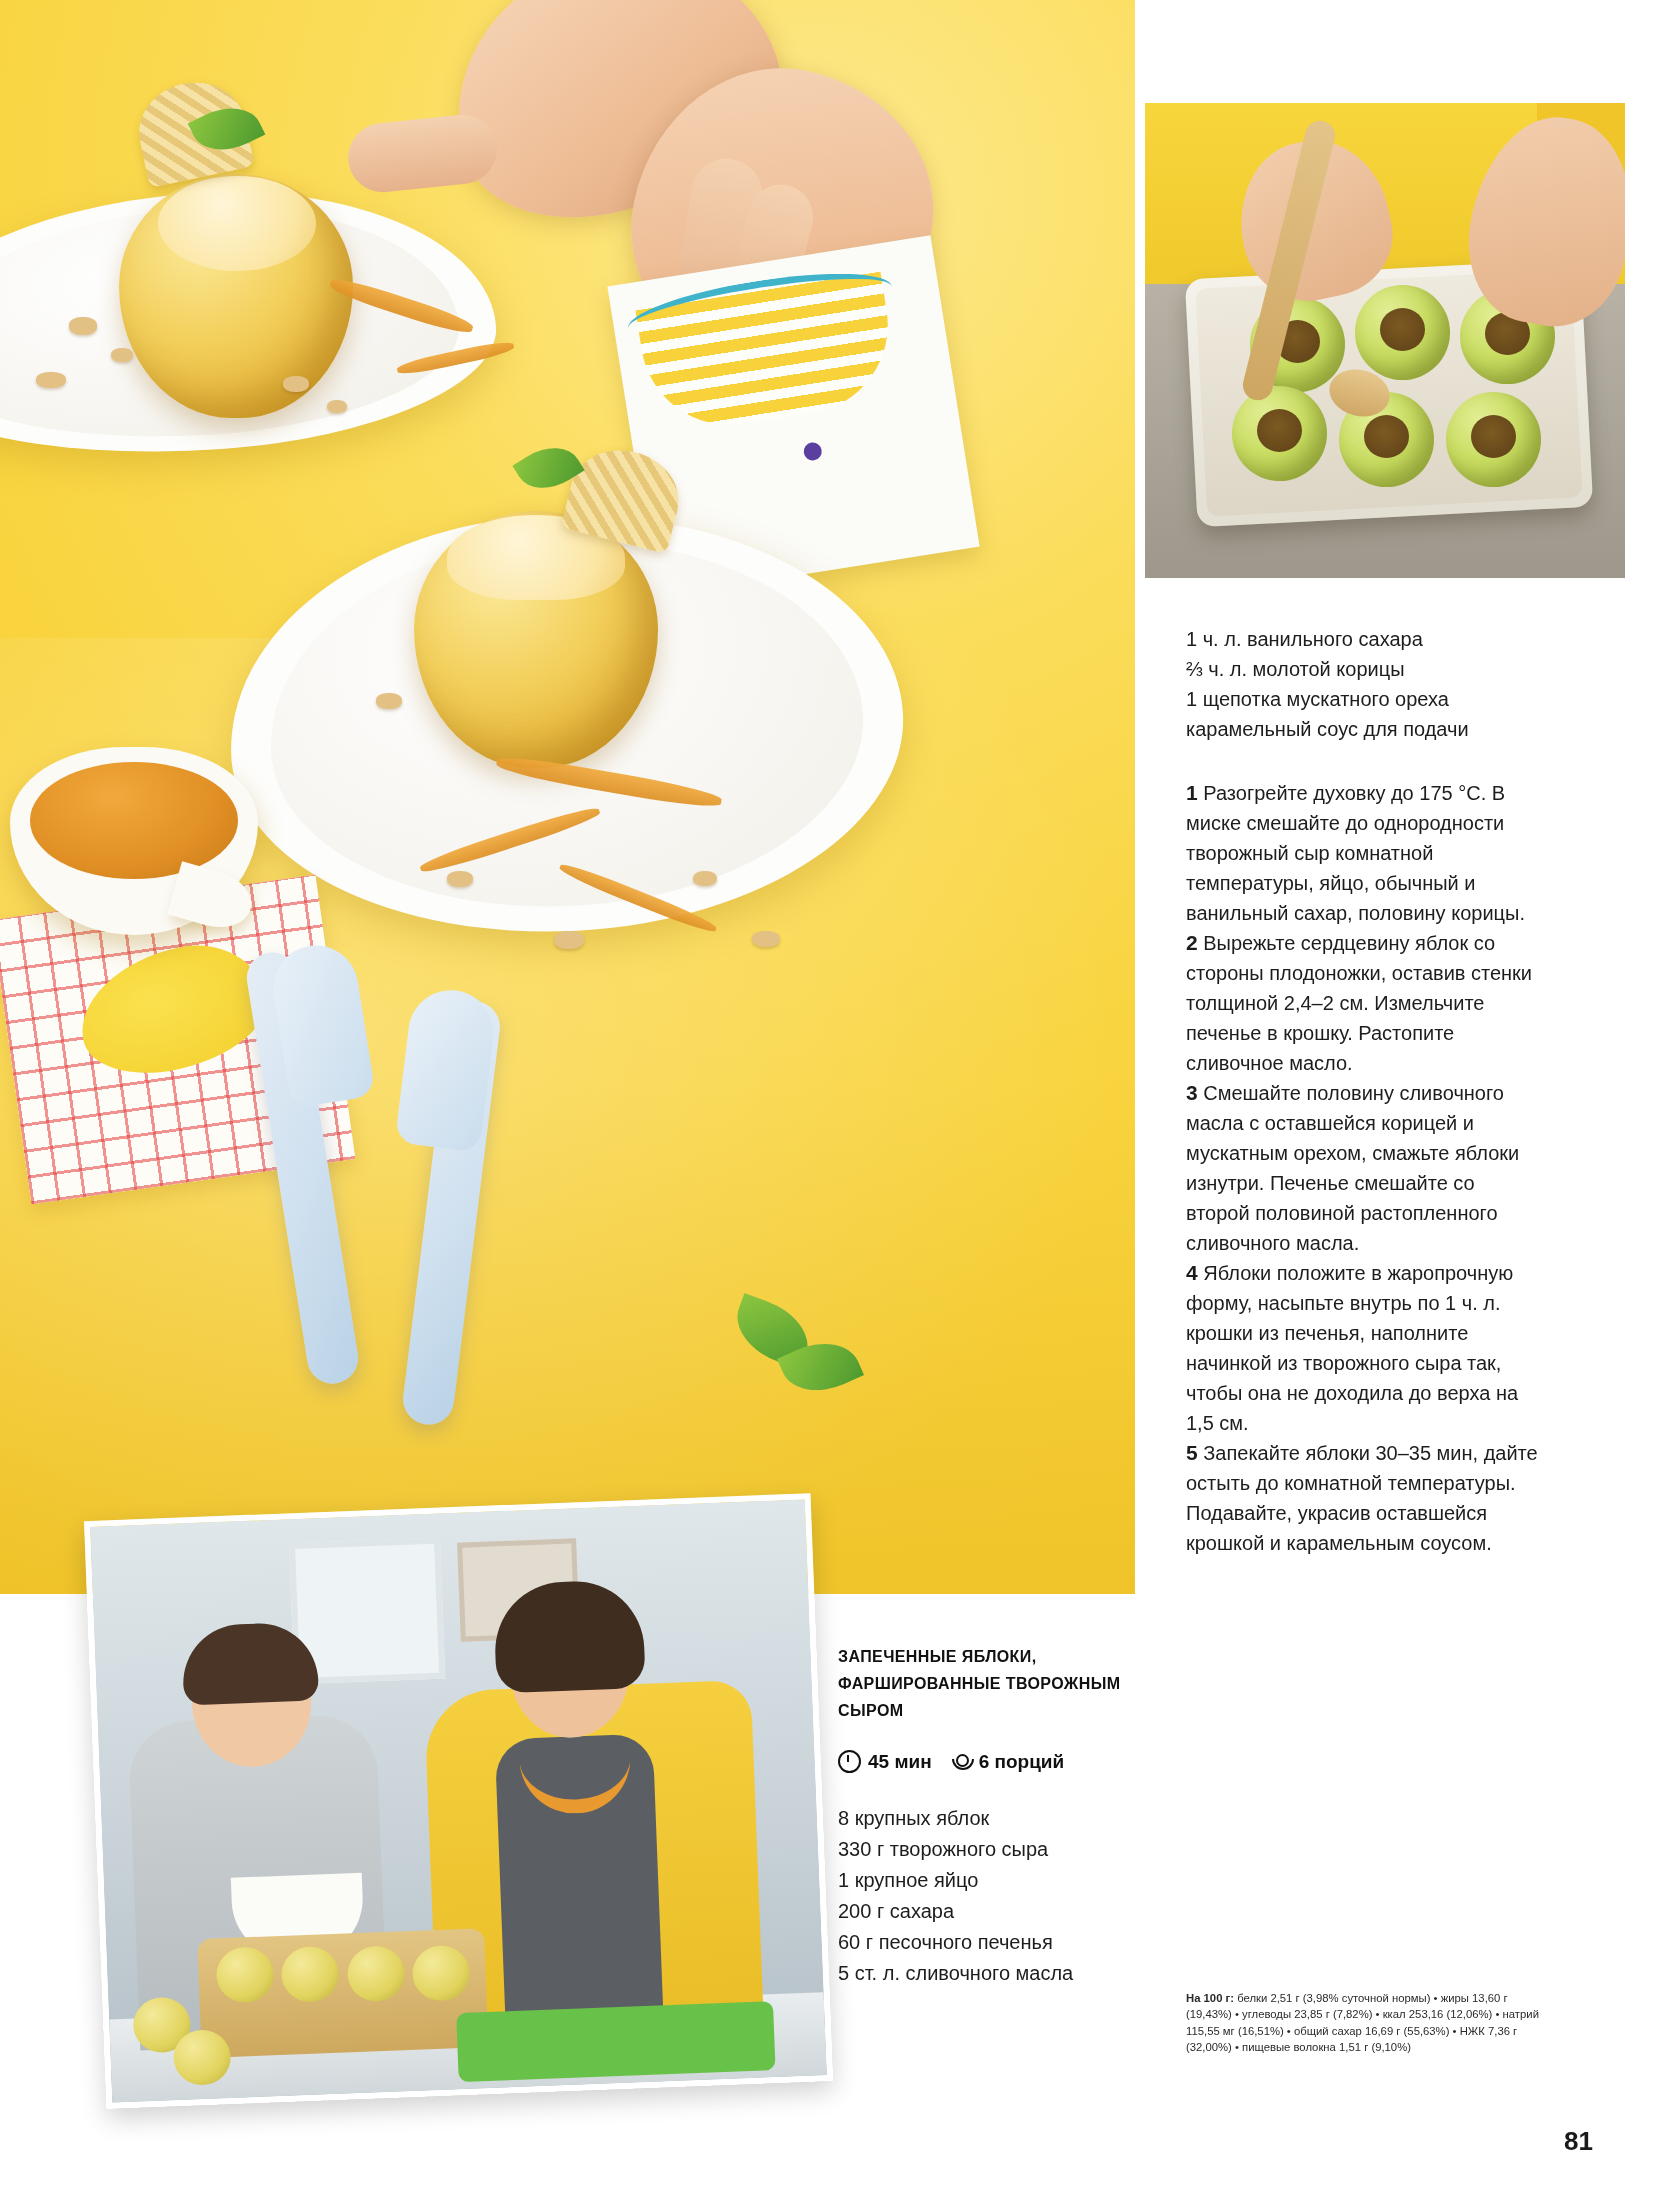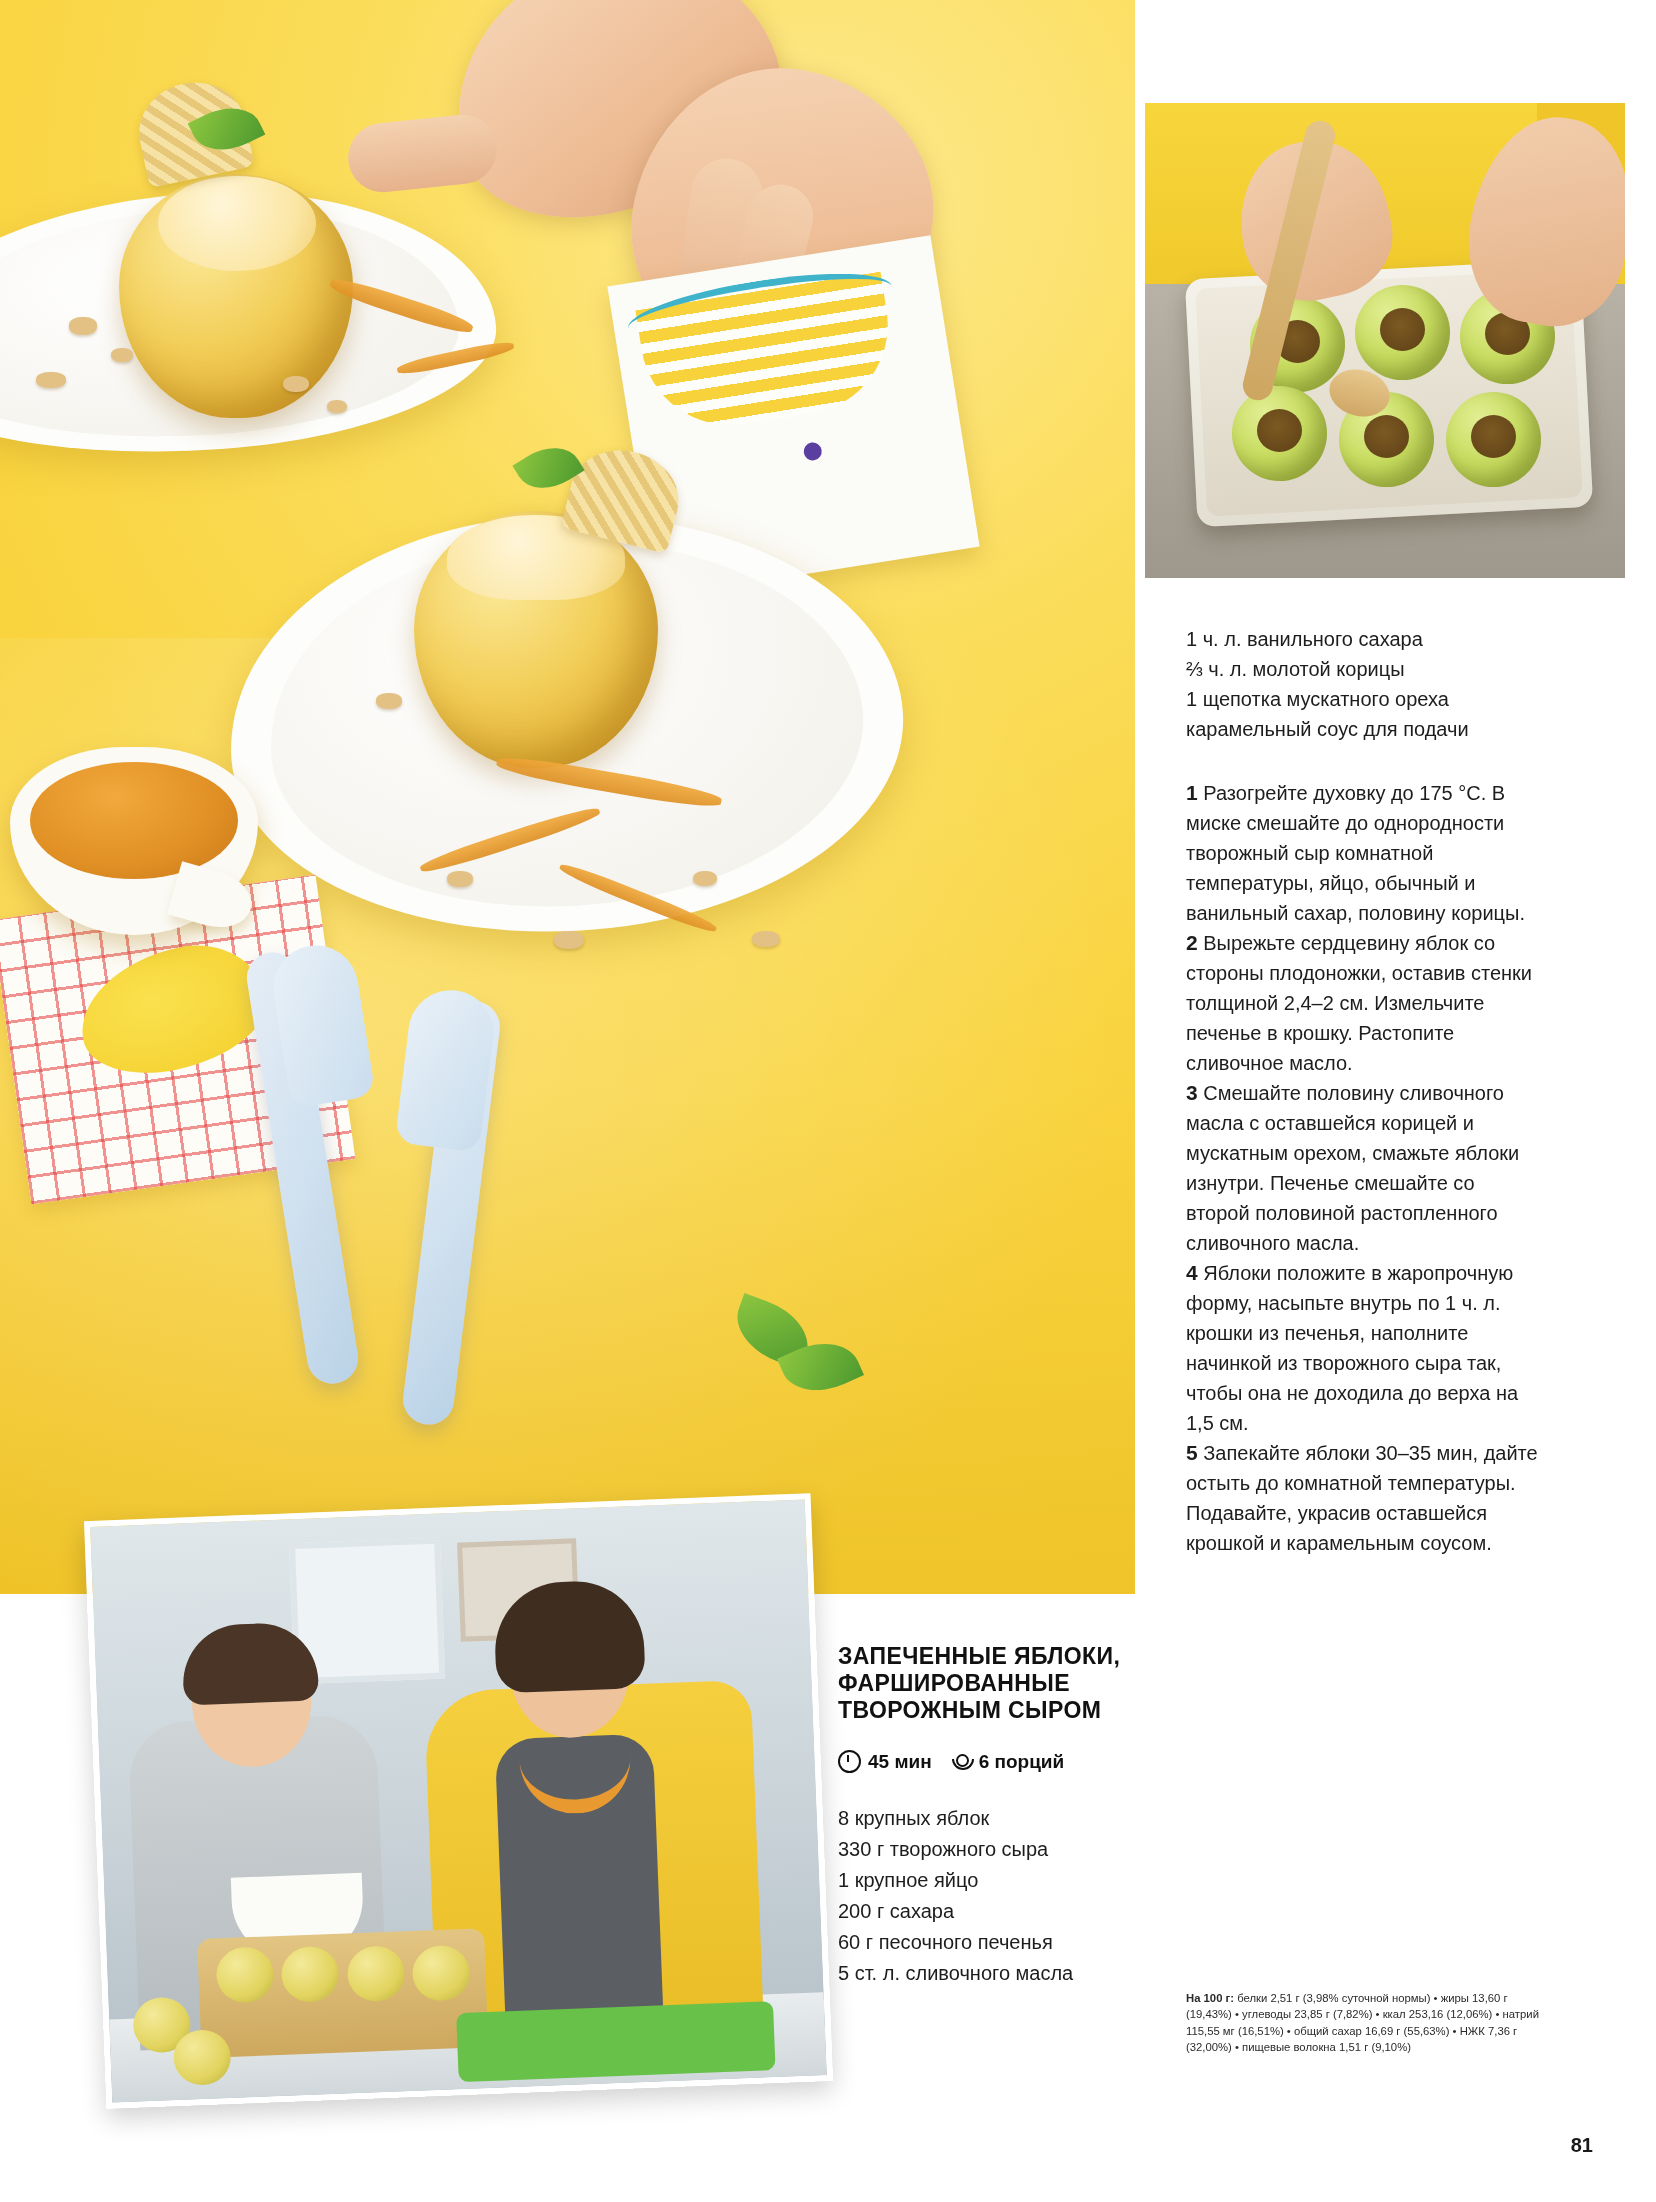--- a/index.html
+++ b/index.html
@@ -322,34 +322,34 @@
     width: 356px;
     font-size: 11.3px;
     line-height: 16.3px;
     color: #2a2a2a;
   }
   .nutrition b { font-weight: bold; }
   .page-number {
     position: absolute;
     right: 63px;
     bottom: 46px;
-    font-size: 20px;
+    font-size: 26px;
     font-weight: bold;
     color: #1a1a1a;
   }
 
   
   .recipe-block {
     position: absolute;
     left: 838px;
     top: 1643px;
     width: 317px;
   }
   .recipe-title {
-    font-size: 23px;
+    font-size: 16px;
     line-height: 27px;
     font-weight: bold;
     letter-spacing: 0.4px;
     color: #111;
     margin-bottom: 26px;
   }
   .meta-row {
     display: flex;
     align-items: center;
     gap: 18px;

